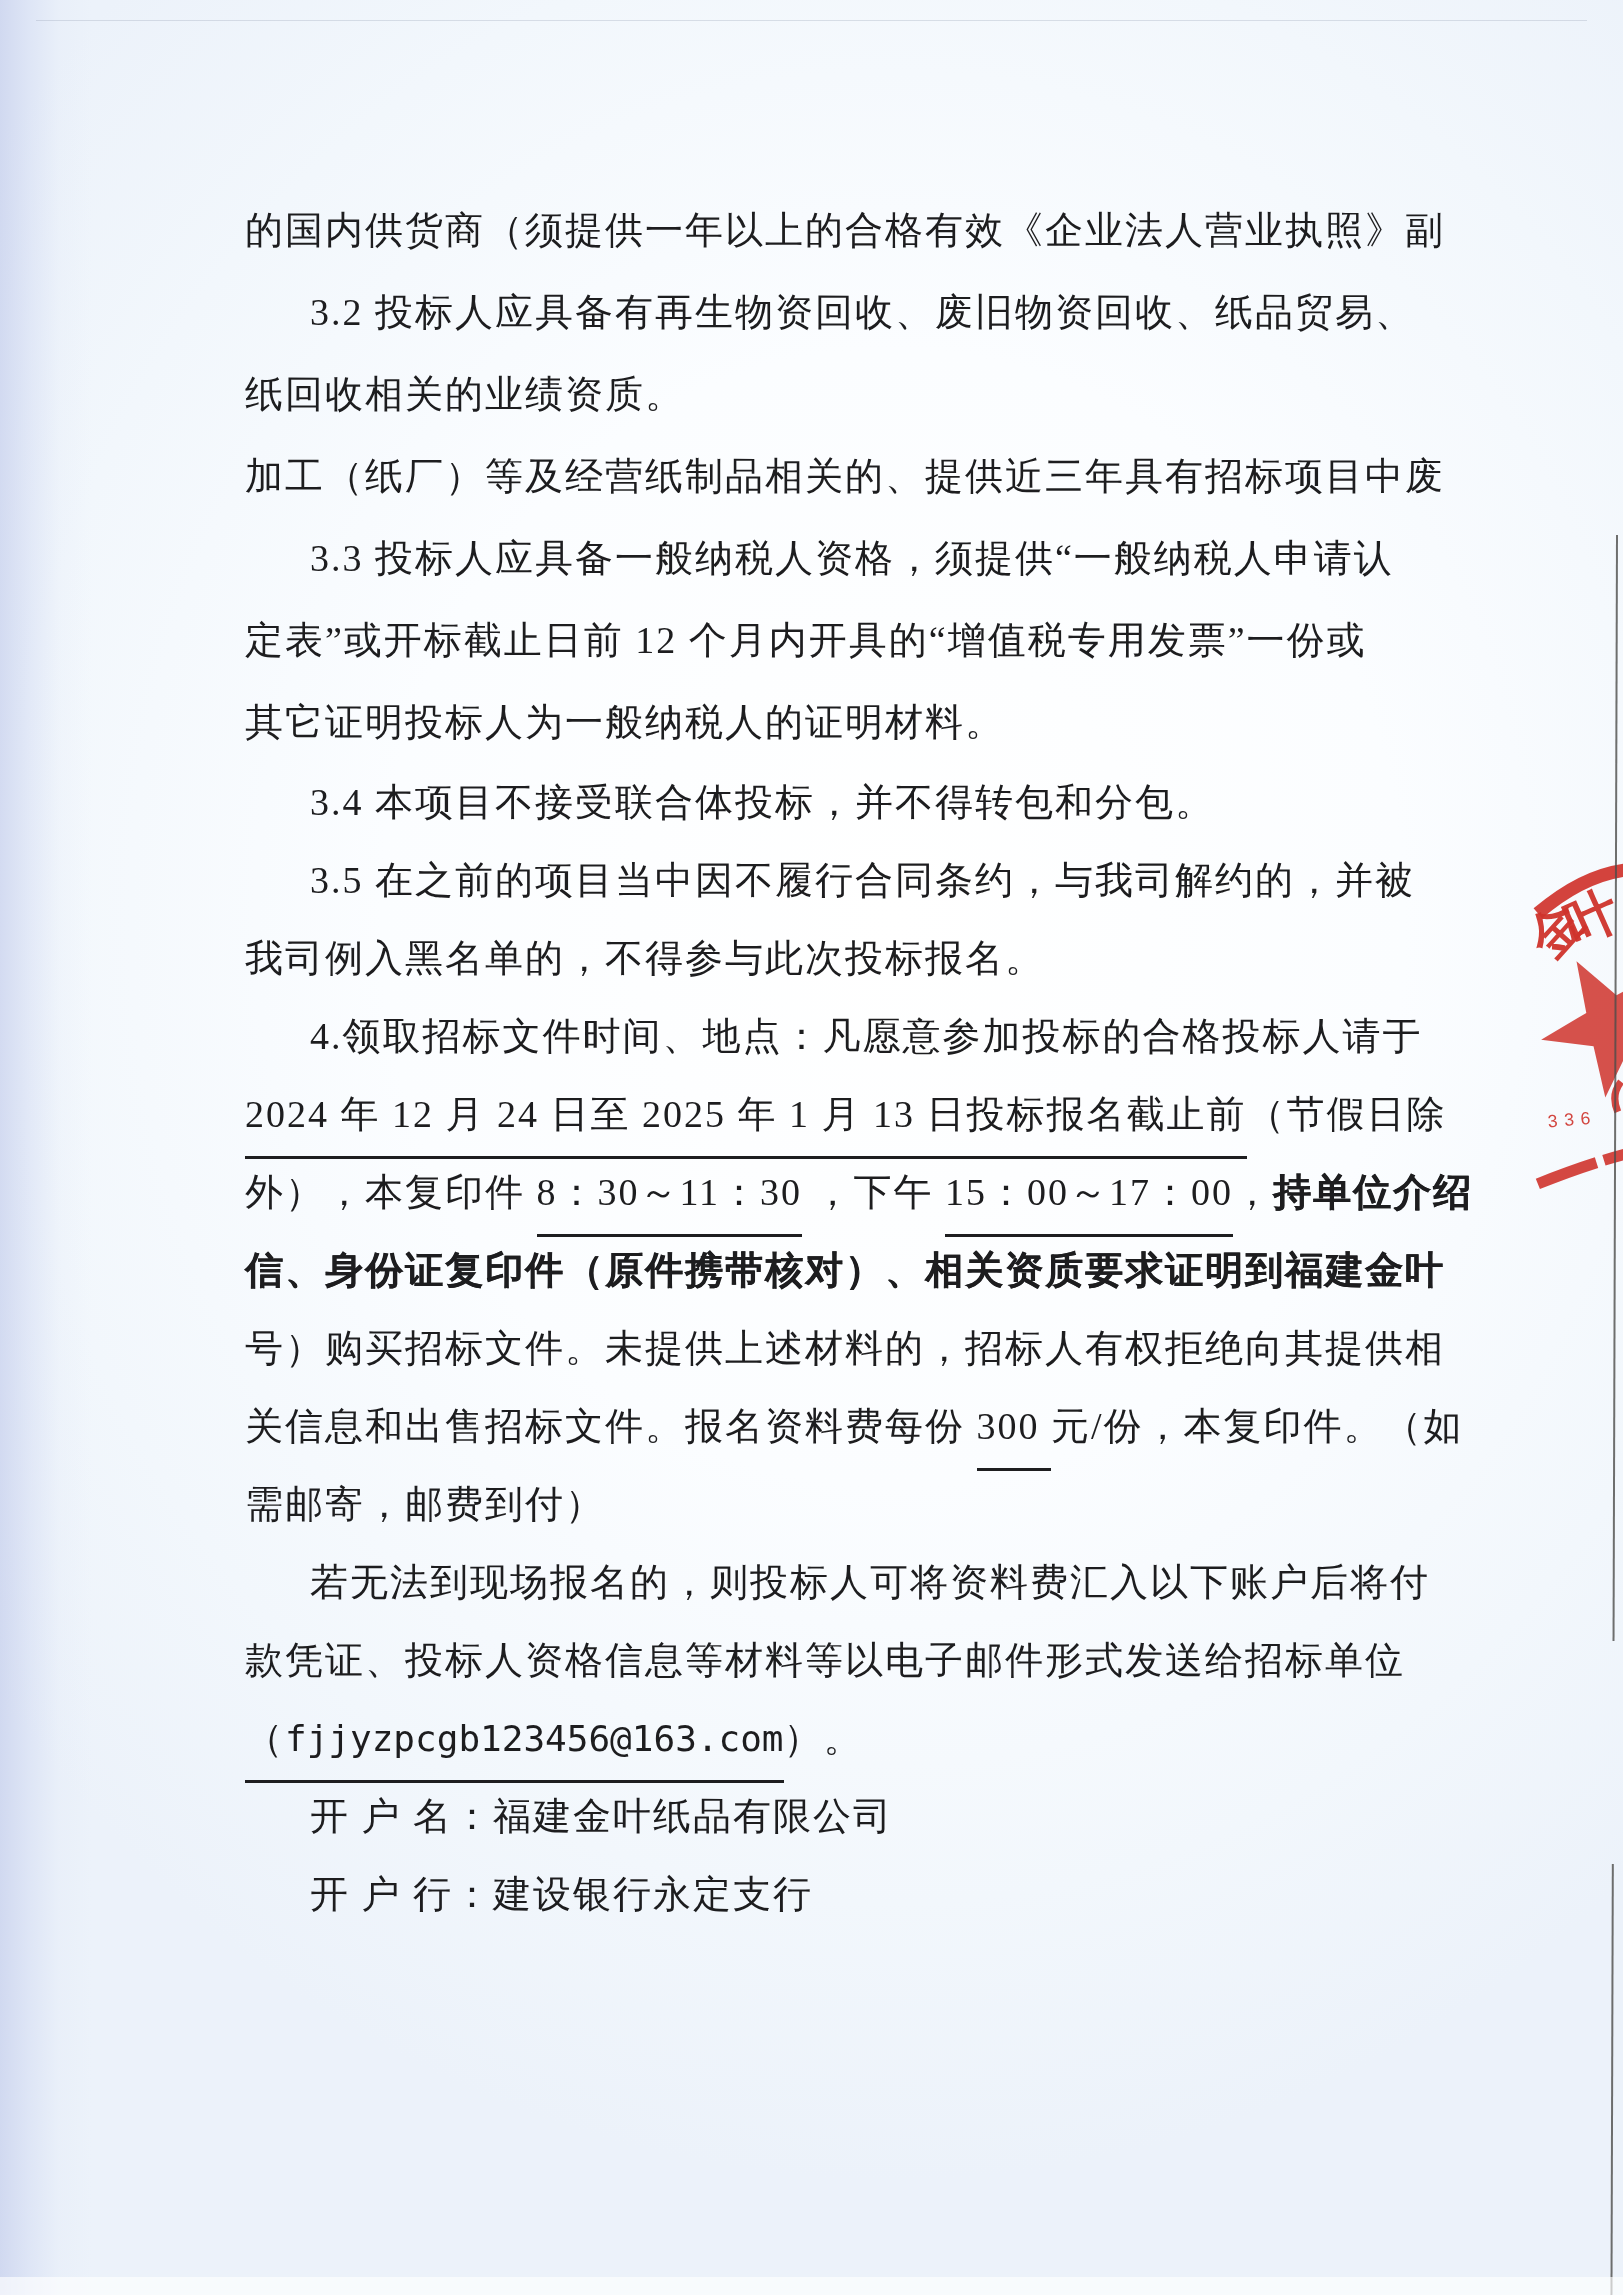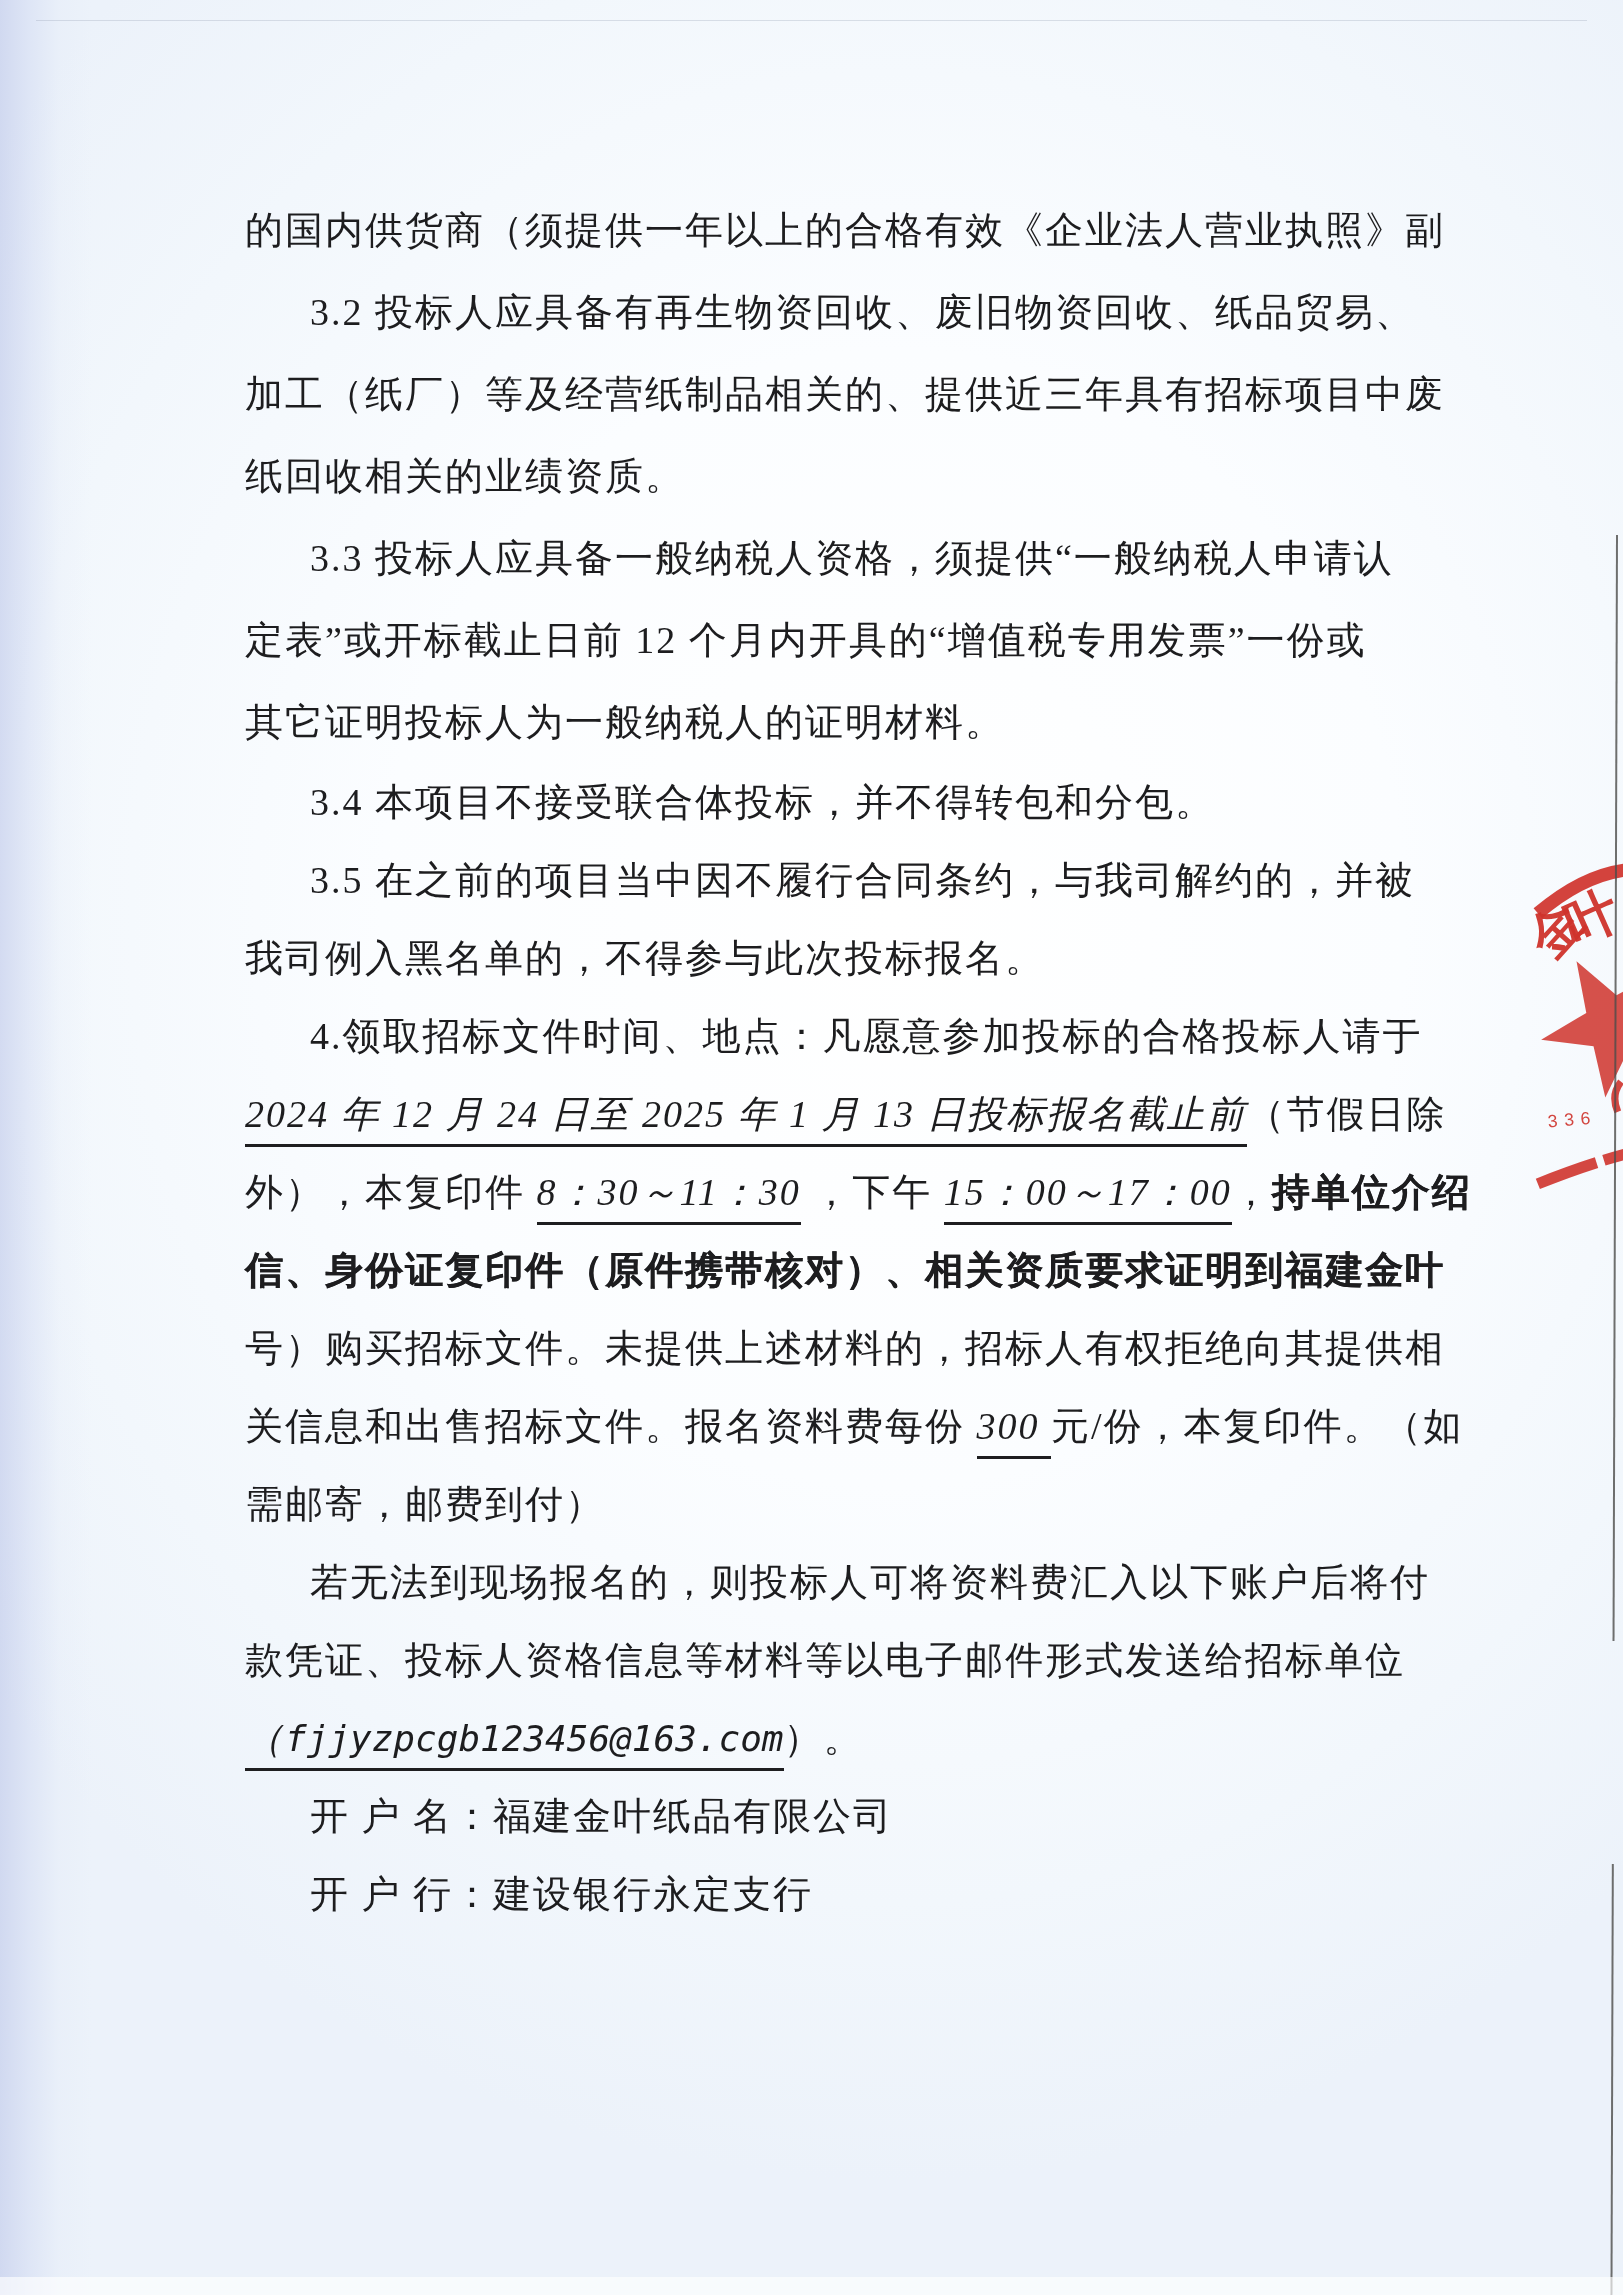--- a/index.html
+++ b/index.html
@@ -44,39 +44,39 @@
     color:#1d1d1f;
     font-size:38px;
     letter-spacing:2px;
   }
   .line{white-space:nowrap;}
   .lh-a{height:82px;line-height:82px;}
   .lh-b{height:78px;line-height:78px;}
   .indent{padding-left:65px;}
   .seg{display:inline;text-align:right;}
   .bold{font-weight:bold;text-shadow:0.4px 0 0 currentColor;}
-  .underline{border-bottom:3.3px solid #1e1e20;padding-bottom:9px;font-style:italic;}
+  .underline{border-bottom:3.3px solid #1e1e20;padding-bottom:21px;}
   .mono{font-family:"DejaVu Sans Mono","Liberation Mono",monospace;font-size:36px;letter-spacing:0;}
   
   .stamp-svg{position:absolute;left:1492px;top:838px;width:131px;height:393px;overflow:visible;}
   .stamp-text{font-family:"Liberation Serif","DejaVu Serif",serif;font-weight:bold;}
 </style>
 </head>
 <body>
 
 <div class="page">
 
   <div class="left-edge-band"></div>
   <div class="top-scan-line"></div>
 
   <div class="doc">
       <div class="line lh-a"><span class="seg">的国内供货商（须提供一年以上的合格有效《企业法人营业执照》副</span></div>
       <div class="line lh-a indent"><span class="seg">3.2 投标人应具备有再生物资回收、废旧物资回收、纸品贸易、</span></div>
+      <div class="line lh-a"><span class="seg">纸回收相关的业绩资质。</span></div>
       <div class="line lh-a"><span class="seg">加工（纸厂）等及经营纸制品相关的、提供近三年具有招标项目中废</span></div>
-      <div class="line lh-a"><span class="seg">纸回收相关的业绩资质。</span></div>
       <div class="line lh-a indent"><span class="seg">3.3 投标人应具备一般纳税人资格，须提供“一般纳税人申请认</span></div>
       <div class="line lh-a"><span class="seg">定表”或开标截止日前 12 个月内开具的“增值税专用发票”一份或</span></div>
       <div class="line lh-a"><span class="seg">其它证明投标人为一般纳税人的证明材料。</span></div>
       <div class="line lh-b indent"><span class="seg">3.4 本项目不接受联合体投标，并不得转包和分包。</span></div>
       <div class="line lh-b indent"><span class="seg">3.5 在之前的项目当中因不履行合同条约，与我司解约的，并被</span></div>
       <div class="line lh-b"><span class="seg">我司例入黑名单的，不得参与此次投标报名。</span></div>
       <div class="line lh-b indent"><span class="seg">4.领取招标文件时间、地点：凡愿意参加投标的合格投标人请于</span></div>
       <div class="line lh-b"><span class="seg underline">2024 年 12 月 24 日至 2025 年 1 月 13 日投标报名截止前</span><span class="seg">（节假日除</span></div>
       <div class="line lh-b"><span class="seg">外），本复印件 </span><span class="seg underline">8：30～11：30</span><span class="seg"> ，下午 </span><span class="seg underline">15：00～17：00</span><span class="seg">，</span><span class="seg bold">持单位介绍</span></div>
       <div class="line lh-b"><span class="seg bold">信、身份证复印件（原件携带核对）、相关资质要求证明到福建金叶</span></div>

